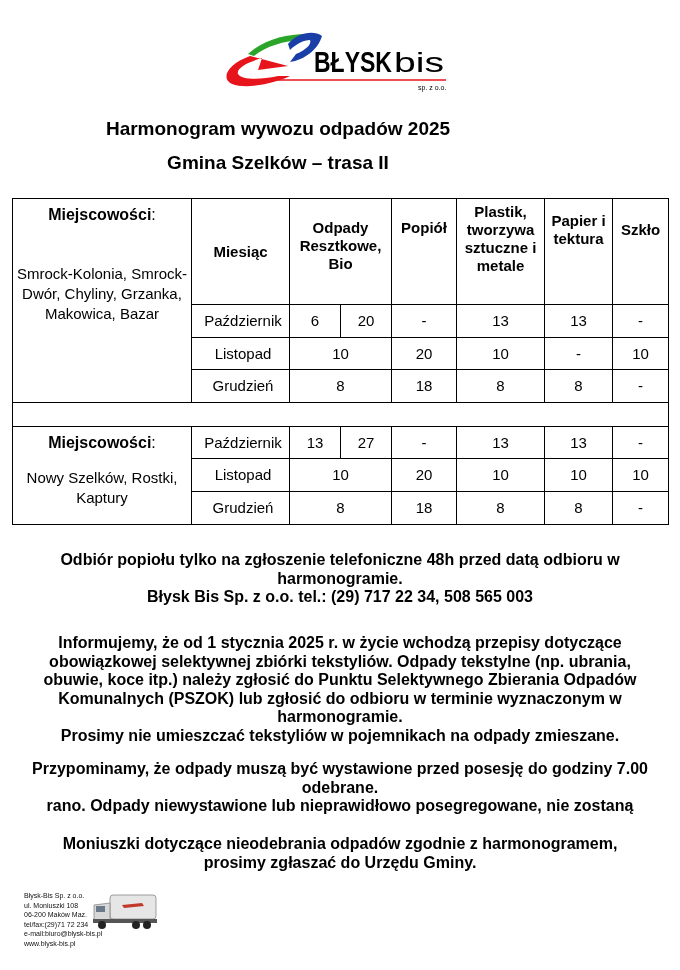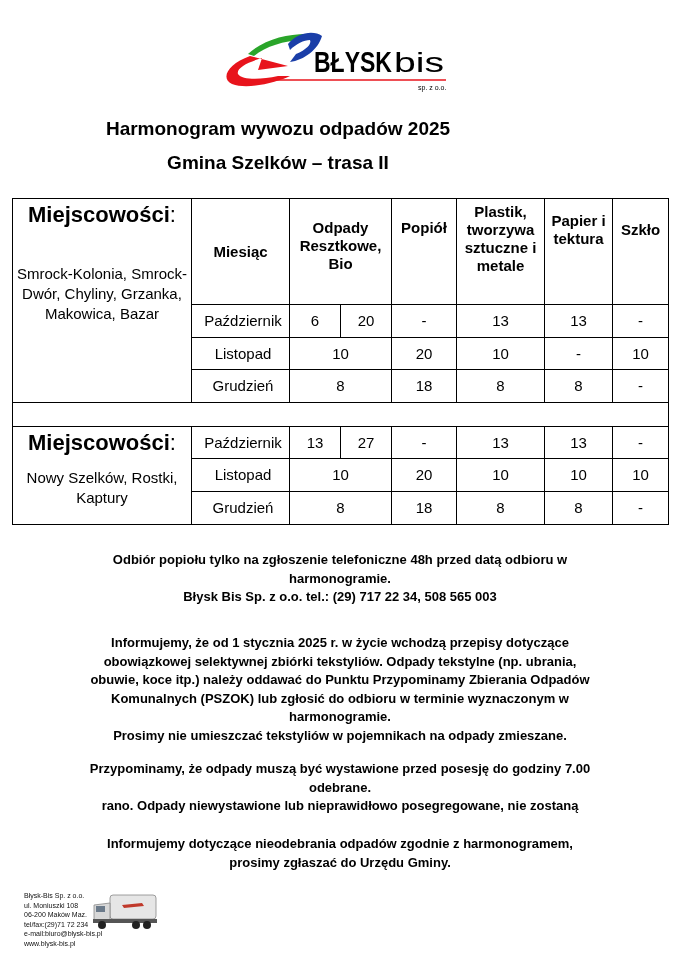--- a/index.html
+++ b/index.html
@@ -9,27 +9,27 @@
   .title { position: absolute; left: 0; width: 556px; text-align: center;
            font-weight: bold; font-size: 19px; }
   .title.t1 { top: 118px; }
   .title.t2 { top: 152px; }
   table.sched { position: absolute; left: 12px; top: 198px; border-collapse: collapse;
                 table-layout: fixed; width: 656px; font-size: 15px; }
   table.sched td { border: 1.3px solid #000; text-align: center; vertical-align: middle;
                    padding: 0; line-height: 18px; }
   .hdr { font-weight: bold; }
   .loc-cell { vertical-align: top !important; }
-  .loc-title { font-weight: bold; font-size: 22px; margin-top: 7px; }
+  .loc-title { font-weight: bold; font-size: 16px; margin-top: 7px; }
   .loc-title .colon { font-weight: normal; }
   .loc-names { font-size: 15px; margin-top: 40px; line-height: 20px; }
   .loc-names2 { font-size: 15px; margin-top: 16px; line-height: 20px; }
   td.month { text-align: left; padding-left: 5px !important; }
   .notes { position: absolute; left: 0; width: 680px; text-align: center;
-           font-weight: bold; font-size: 13px; line-height: 18.5px; }
+           font-weight: bold; font-size: 16px; line-height: 18.5px; }
   .n1 { top: 551px; }
   .n2 { top: 620px; margin-top: 14px; }
   .n3 { top: 760px; }
   .n4 { top: 835px; }
   .footer { position: absolute; left: 24px; top: 891px; font-size: 7px; line-height: 9.5px; color: #111; }
   .truck { position: absolute; left: 92px; top: 891px; width: 68px; height: 40px; }
 </style>
 </head>
 <body>
 
@@ -135,34 +135,34 @@
 
 <div class="notes n1">
   <div>Odbiór popiołu tylko na zgłoszenie telefoniczne 48h przed datą odbioru w</div>
   <div>harmonogramie.</div>
   <div>Błysk Bis Sp. z o.o. tel.: (29) 717 22 34, 508 565 003</div>
 </div>
 
 <div class="notes n2">
   <div>Informujemy, że od 1 stycznia 2025 r. w życie wchodzą przepisy dotyczące</div>
   <div>obowiązkowej selektywnej zbiórki tekstyliów. Odpady tekstylne (np. ubrania,</div>
-  <div>obuwie, koce itp.) należy oddawać do Punktu Przypominamy Zbierania Odpadów</div>
+  <div>obuwie, koce itp.) należy zgłosić do Punktu Selektywnego Zbierania Odpadów</div>
   <div>Komunalnych (PSZOK) lub zgłosić do odbioru w terminie wyznaczonym w</div>
   <div>harmonogramie.</div>
   <div>Prosimy nie umieszczać tekstyliów w pojemnikach na odpady zmieszane.</div>
 </div>
 
 <div class="notes n3">
   <div>Przypominamy, że odpady muszą być wystawione przed posesję do godziny 7.00</div>
   <div>odebrane.</div>
   <div>rano. Odpady niewystawione lub nieprawidłowo posegregowane, nie zostaną</div>
 </div>
 
 <div class="notes n4">
-  <div>Informujemy dotyczące nieodebrania odpadów zgodnie z harmonogramem,</div>
+  <div>Moniuszki dotyczące nieodebrania odpadów zgodnie z harmonogramem,</div>
   <div>prosimy zgłaszać do Urzędu Gminy.</div>
 </div>
 
 <div class="footer">
   <div>Błysk-Bis Sp. z o.o.</div>
   <div>ul. Moniuszki 108</div>
   <div>06-200 Maków Maz.</div>
   <div>tel/fax:(29)71 72 234</div>
   <div>e-mail:biuro@blysk-bis.pl</div>
   <div>www.blysk-bis.pl</div>

